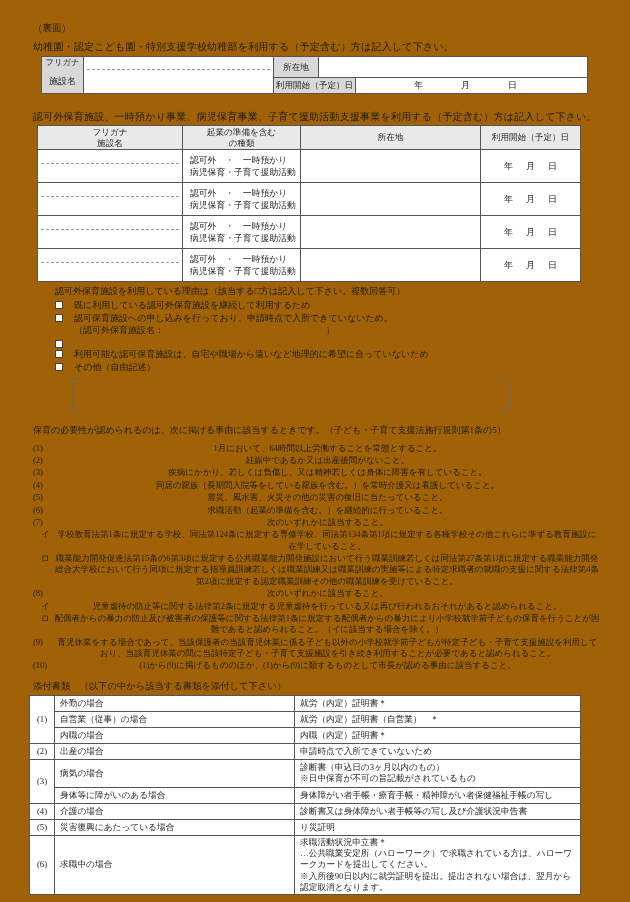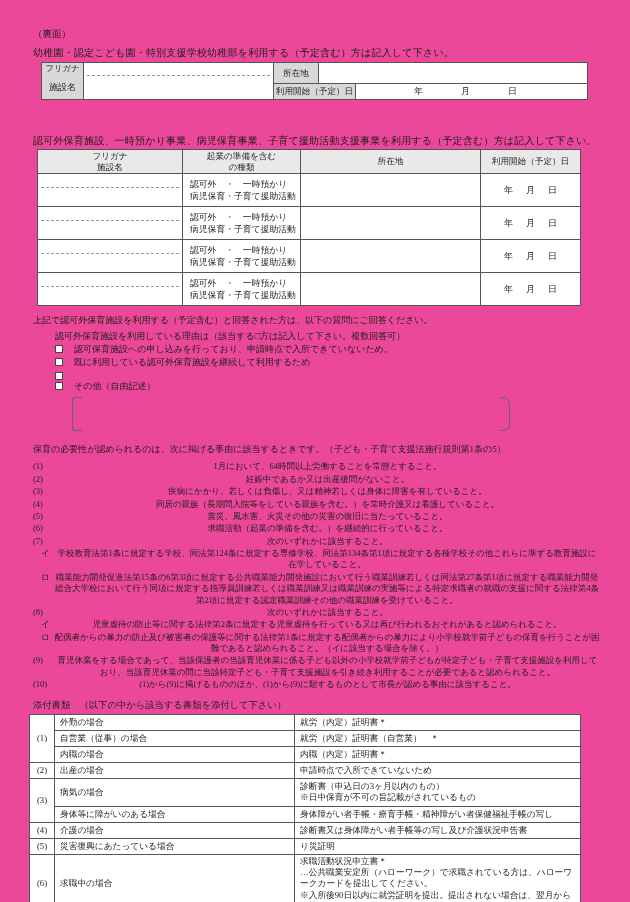--- a/index.html
+++ b/index.html
@@ -1,21 +1,21 @@
 <!DOCTYPE html>
 <html><head>
 <meta charset="utf-8">
 <style>
   * { box-sizing: border-box; margin: 0; padding: 0; }
   html,body { background:#ffffff; }
   body { font-family:"Liberation Serif","DejaVu Serif",serif; }
   .page {
-    position:relative; width:630px; height:902px; background:#ec4899;
+    position:relative; width:630px; height:902px; background:#a16207;
     color:#1d1d1d; font-size:9px; line-height:1.3; overflow:hidden;
-    padding:28px 30px 8px 33px;
+    padding:22px 30px 8px 33px;
   }
   .side-label { font-size:9.5px; }
   .sec-title { font-size:10px; letter-spacing:0.2px; }
 
   
   .t1 { display:flex; width:547px; margin:3px 0 0 8px; border:1px solid #555; height:38px; background:#fff; }
   .t1-left { display:flex; width:232px; border-right:1px solid #555; }
   .t1-labels { width:42px; background:#d8d8d8; border-right:1px solid #555; display:flex; flex-direction:column; }
   .t1-furigana { height:13px; display:flex; align-items:center; justify-content:center; font-size:8.3px; }
   .t1-shisetsu { flex:1; display:flex; align-items:center; justify-content:center; }
@@ -106,21 +106,21 @@
         <div class="t1-rlabel t1-rlabel-date">利用開始（予定）日</div>
         <div class="t1-rfield date-field">
           <span>年</span>
           <span>月</span>
           <span>日</span>
         </div>
       </div>
     </div>
   </div>
 
-  <div class="sec-title" style="margin-top:34px">認可外保育施設、一時預かり事業、病児保育事業、子育て援助活動支援事業を利用する（予定含む）方は記入して下さい。</div>
+  <div class="sec-title" style="margin-top:16px">認可外保育施設、一時預かり事業、病児保育事業、子育て援助活動支援事業を利用する（予定含む）方は記入して下さい。</div>
 
   <table class="t2">
     <thead>
       <tr>
         <th class="c1">
           <div>フリガナ</div>
           <div>施設名</div>
         </th>
         <th class="c2">
           <div>起業の準備を含む</div>
@@ -199,33 +199,37 @@
             <div class="t2-date">
               <span>年</span>
               <span>月</span>
               <span>日</span>
             </div>
           </td>
       </tr>
     </tbody>
   </table>
 
-  <div class="para">上記で認可外保育施設を利用する（予定含む）と回答された方は、以下の質問にご回答ください。</div>
   <div class="prompt">認可外保育施設を利用している理由は（該当する□方は記入して下さい。複数回答可）</div>
 
   <div class="opt-row">
     <span class="cb"></span>
+    <span>既に利用している認可外保育施設を継続して利用するため</span>
+  </div>
+  <div class="opt-row">
+    <span class="cb"></span>
     <span>認可保育施設への申し込みを行っており、申請時点で入所できていないため。</span>
   </div>
-  <div class="opt-row">
-    <span class="cb"></span>
-    <span>既に利用している認可外保育施設を継続して利用するため</span>
-  </div>
-  <div class="opt-row">
-    <span class="cb"></span>
+  <div class="opt-sub">（認可外保育施設名：　　　　　　　　　　　　　　　　　　）</div>
+  <div class="opt-row">
+    <span class="cb"></span>
+  </div>
+  <div class="opt-row">
+    <span class="cb"></span>
+    <span>利用可能な認可保育施設は、自宅や職場から遠いなど地理的に希望に合っていないため</span>
   </div>
   <div class="opt-row">
     <span class="cb"></span>
     <span>その他（自由記述）</span>
   </div>
 
   <div class="freeform">
     <div class="bk bk-l"></div>
     <div class="bk bk-r"></div>
   </div>

